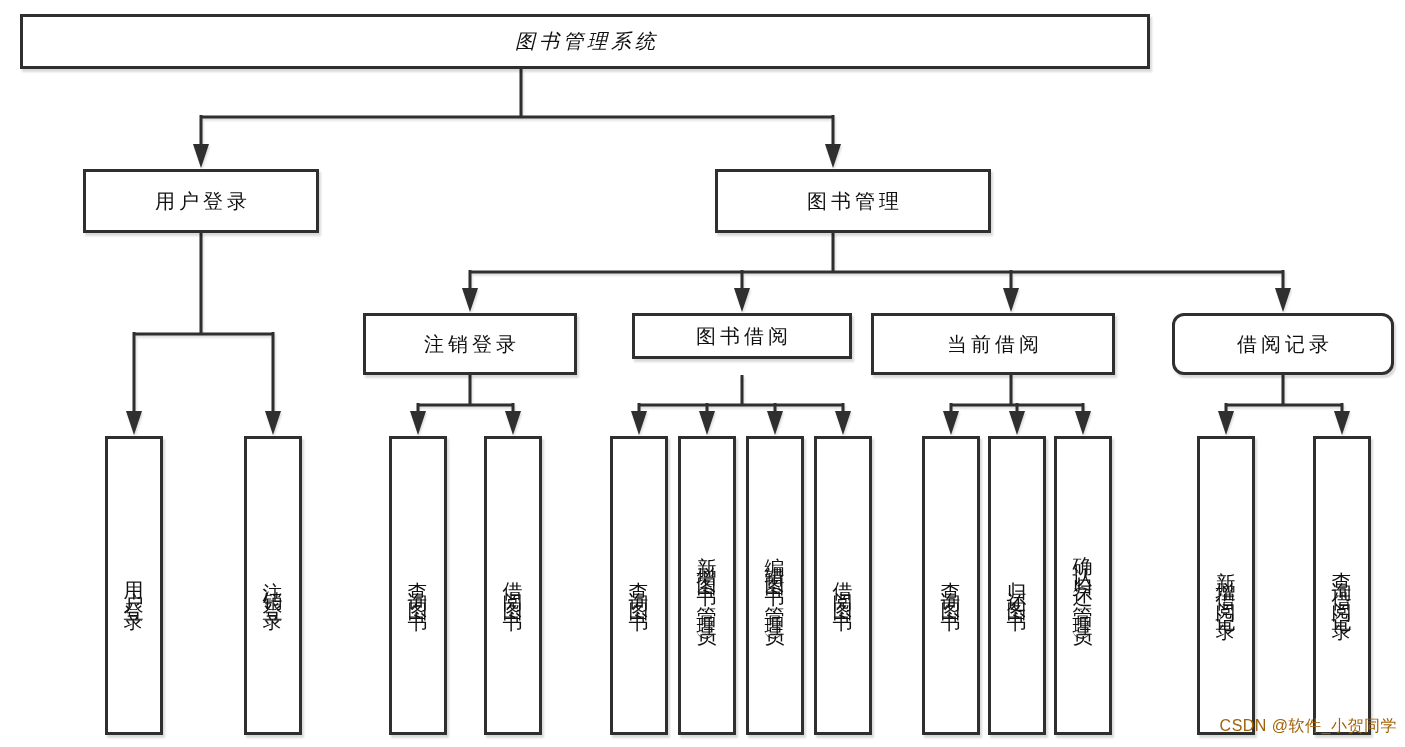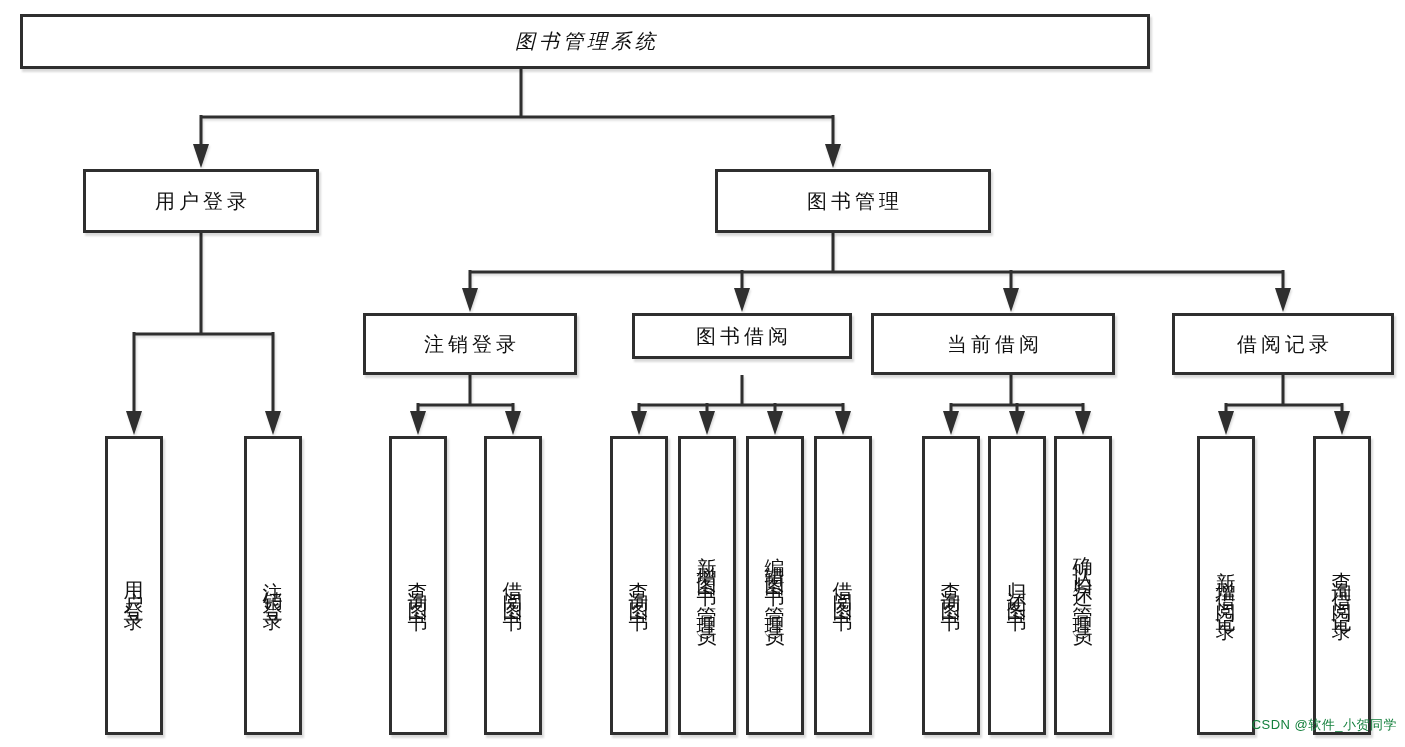--- a/index.html
+++ b/index.html
@@ -44,23 +44,23 @@
     line-height: 52px;
     font-size: 20px;
     letter-spacing: 10px;
     color: #111111;
     box-shadow: 2px 3px 2px rgba(0,0,0,0.15);
   }
   #watermark {
     position: absolute;
     right: 8px;
     top: 716px;
-    font-size: 13px;
+    font-size: 16px;
     letter-spacing: 0.5px;
-    color: #15803d;
+    color: #a16207;
     z-index: 5;
     white-space: nowrap;
     margin-left: 40px;
   }
 </style>
 </head>
 <body>
 
 <div id="stage">
 
@@ -105,21 +105,21 @@
   </svg>
 
   <div class="hbox" style="left:20px; top:14px; width:1130px; height:55px;font-style:italic;">图书管理系统</div>
 
   <div class="hbox" style="left:83px; top:169px; width:236px; height:64px;">用户登录</div>
   <div class="hbox" style="left:715px; top:169px; width:276px; height:64px;">图书管理</div>
 
   <div class="hbox" style="left:363px; top:313px; width:214px; height:62px;">注销登录</div>
   <div class="hbox" style="left:632px; top:313px; width:220px; height:46px;">图书借阅</div>
   <div class="hbox" style="left:871px; top:313px; width:244px; height:62px;">当前借阅</div>
-  <div class="hbox" style="left:1172px; top:313px; width:222px; height:62px;">借阅记录</div>
+  <div class="hbox" style="left:1172px; top:313px; width:222px; height:62px;border-radius:12px;">借阅记录</div>
 
   <div class="vbox" style="left:105px; top:436px;">用户登录</div>
   <div class="vbox" style="left:244px; top:436px;">注销登录</div>
 
   <div class="vbox" style="left:389px; top:436px;">查询图书</div>
   <div class="vbox" style="left:484px; top:436px;">借阅图书</div>
 
   <div class="vbox" style="left:610px; top:436px;">查询图书</div>
   <div class="vbox" style="left:678px; top:436px;">新增图书（管理员）</div>
   <div class="vbox" style="left:746px; top:436px;">编辑图书（管理员）</div>

